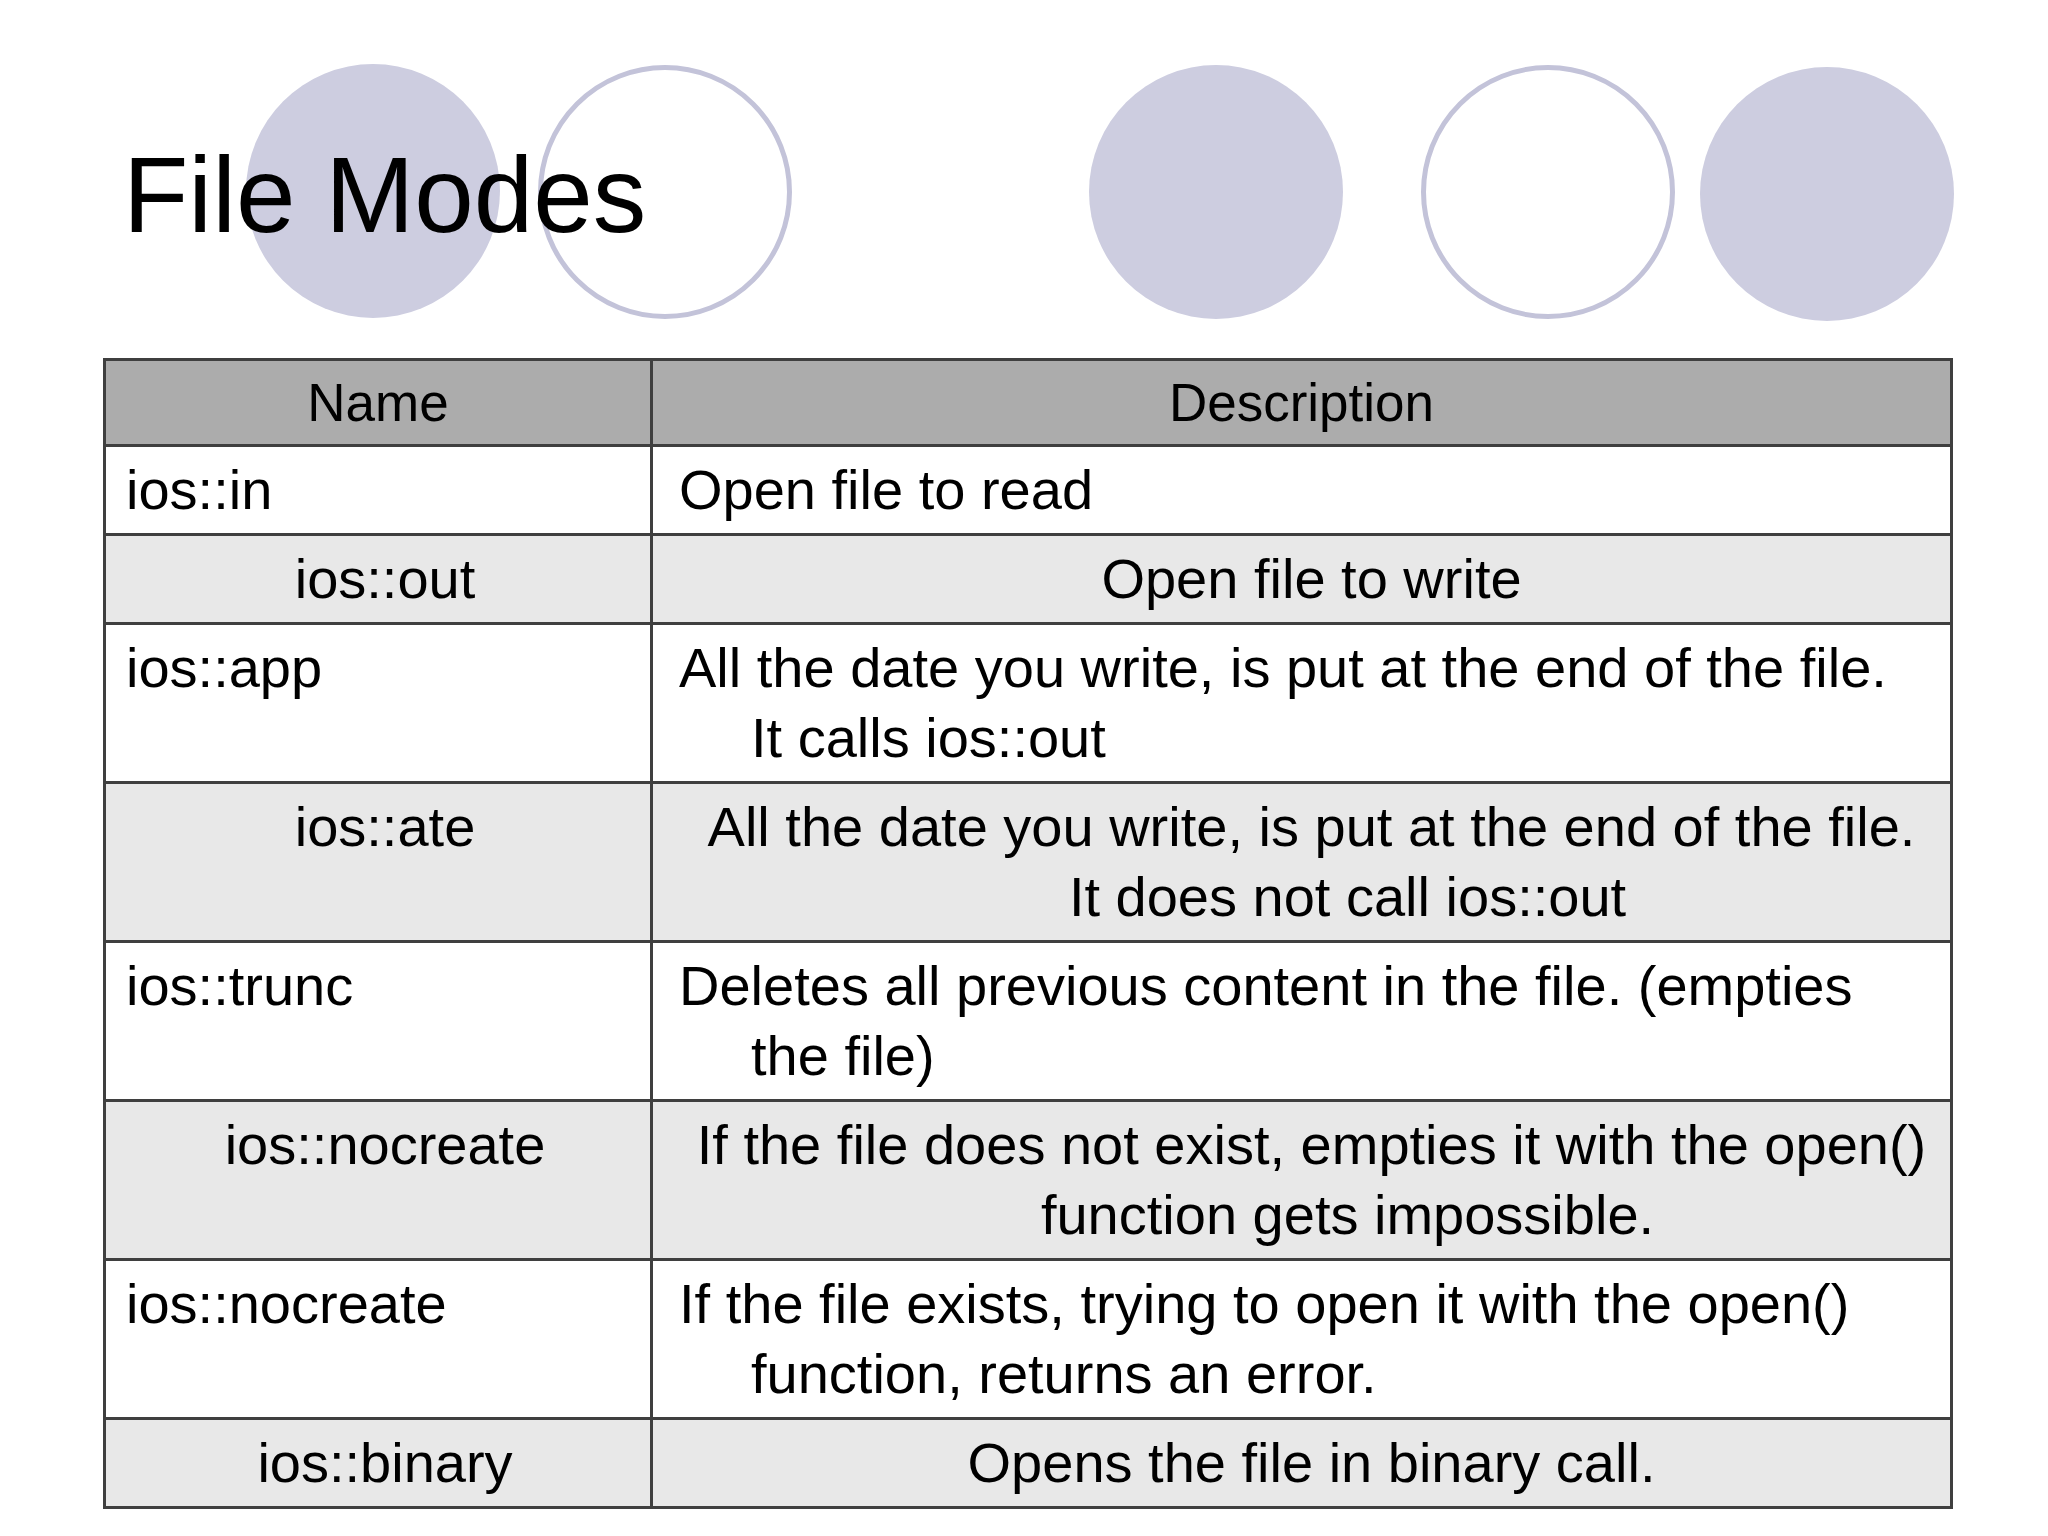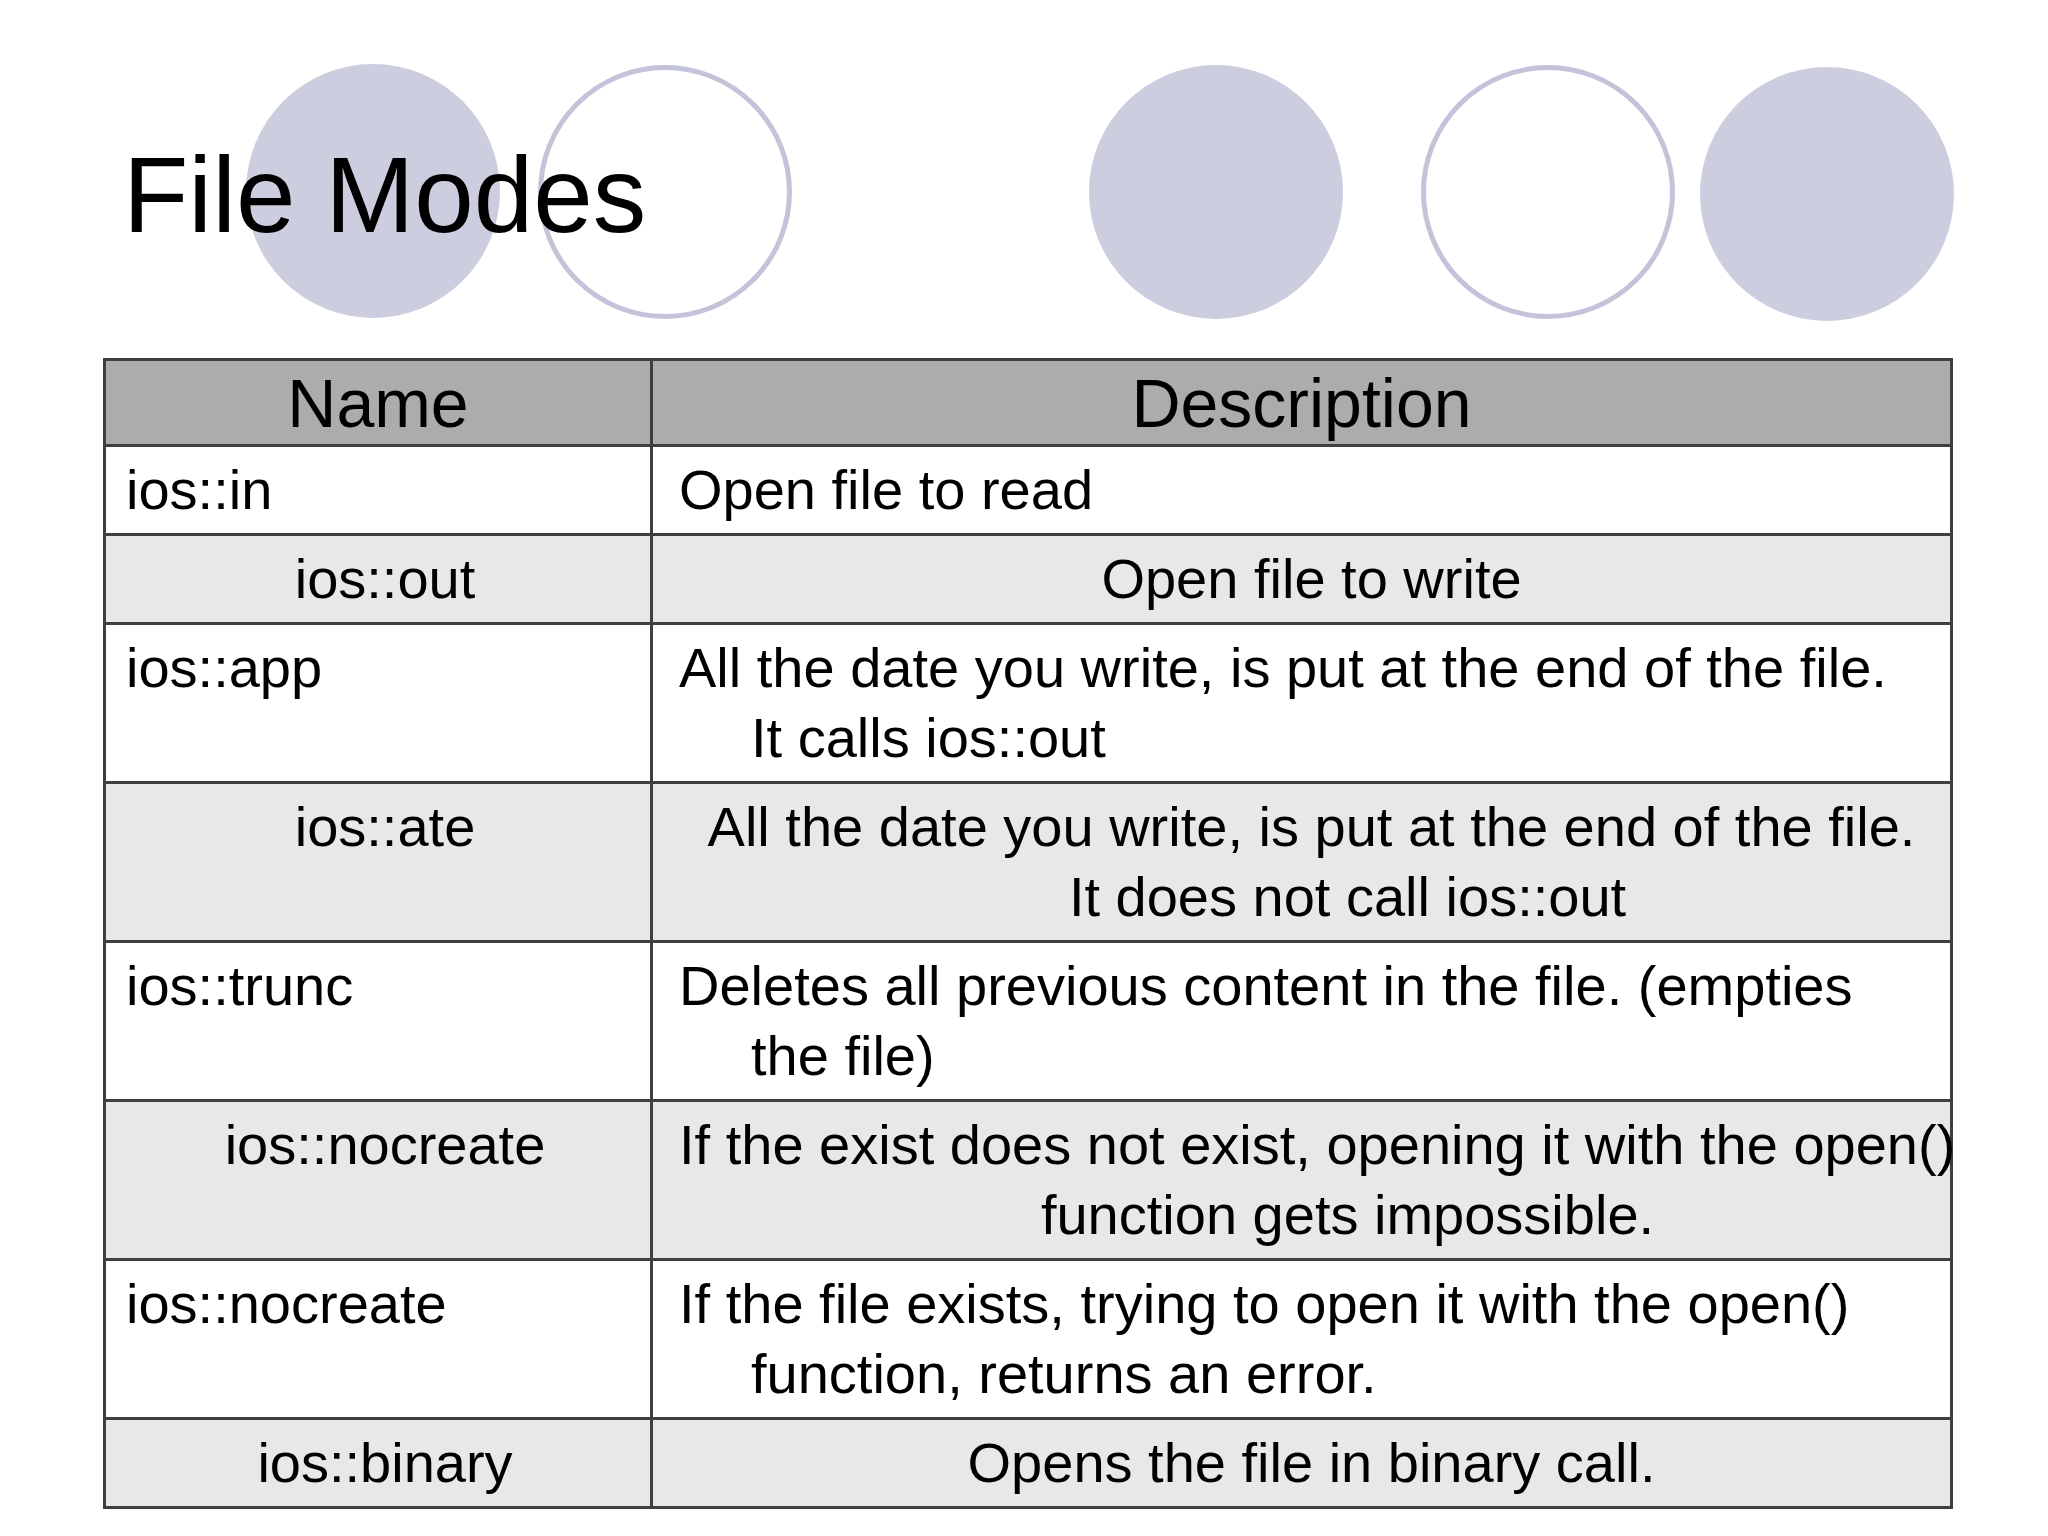--- a/index.html
+++ b/index.html
@@ -66,21 +66,21 @@
   col.desc-col{width:1300px;}
   .modes th,.modes td{
     border:3px solid var(--border);
   }
   .modes th{
     background:var(--header-bg);
     font-weight:400;
     text-align:center;
     height:86px;
     vertical-align:middle;
-    font-size:68px;
+    font-size:53px;
   }
   .modes td{
     vertical-align:top;
     padding:8px 6px 8px 0;
     line-height:70px;
     background:var(--row-bg);
   }
   .modes tr.shaded td{background:var(--row-alt-bg);text-align:center;}
   td.name-cell{padding-left:20px;}
   td.desc-cell{padding-left:26px;}
@@ -141,21 +141,21 @@
         <tr>
       <td class="name-cell">ios::trunc</td>
       <td class="desc-cell">
             <div class="desc-line">Deletes all previous content in the file. (empties</div>
             <div class="desc-line cont">the file)</div>
           </td>
     </tr>
         <tr class="shaded">
       <td class="name-cell">ios::nocreate</td>
       <td class="desc-cell">
-            <div class="desc-line">If the exist does not exist, opening it with the open()</div>
+            <div class="desc-line">If the file does not exist, empties it with the open()</div>
             <div class="desc-line cont">function gets impossible.</div>
           </td>
     </tr>
         <tr>
       <td class="name-cell">ios::nocreate</td>
       <td class="desc-cell">
             <div class="desc-line">If the file exists, trying to open it with the open()</div>
             <div class="desc-line cont">function, returns an error.</div>
           </td>
     </tr>

